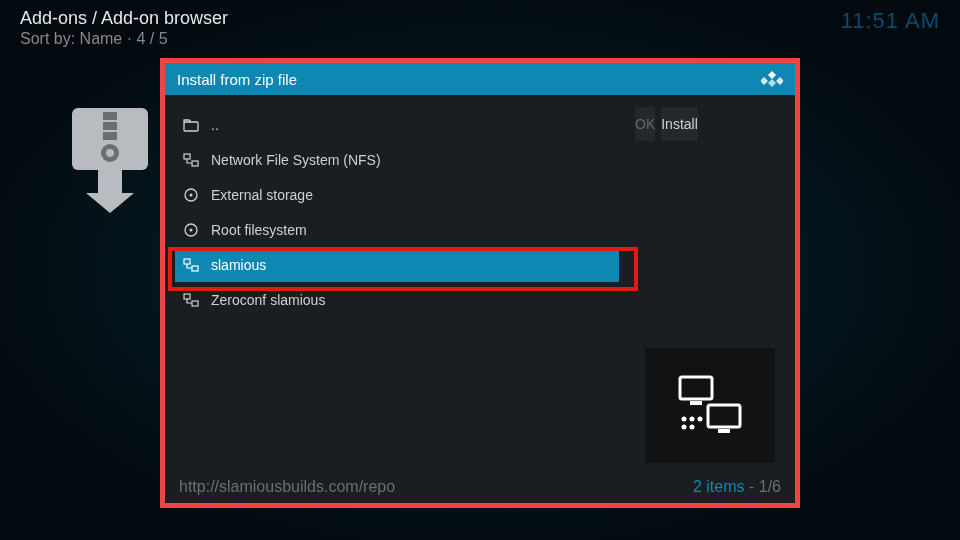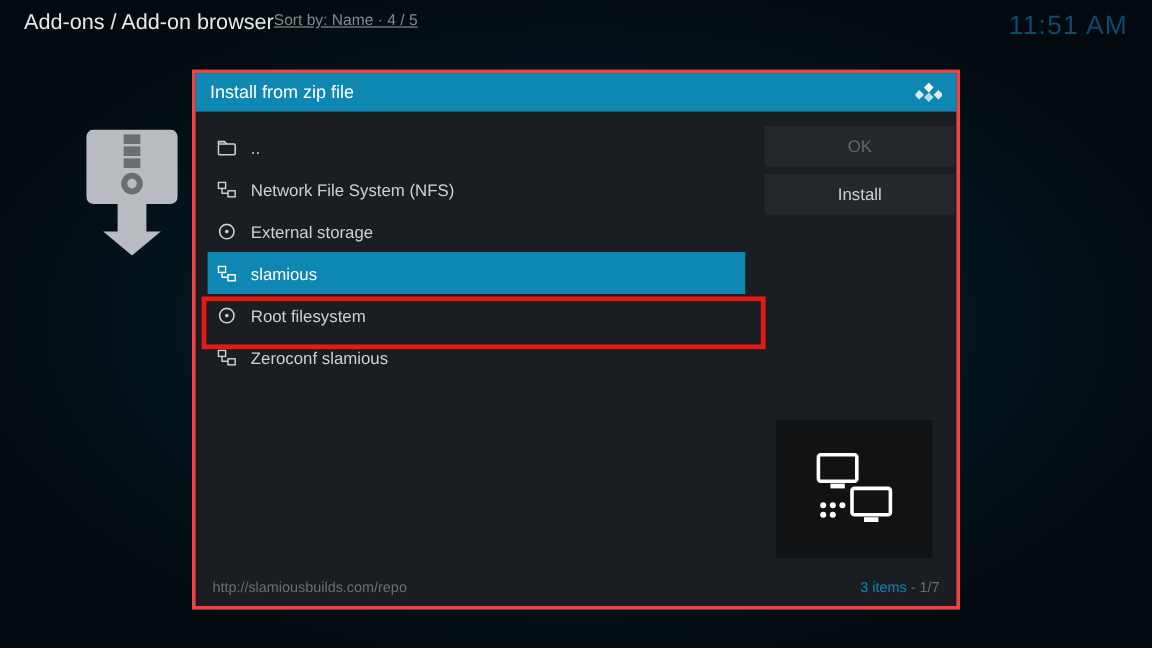--- a/index.html
+++ b/index.html
@@ -21,32 +21,31 @@
       top: 0;
       left: 0;
       right: 0;
       padding: 8px 20px 6px 20px;
       display: flex;
       justify-content: space-between;
       align-items: flex-start;
     }
     .top-left {
       display: flex;
-      flex-direction: row;
+      flex-direction: column;
     }
     .breadcrumb {
       font-size: 18px;
       color: #e8e8e8;
       font-weight: 300;
     }
     .sort-info {
-      font-size: 13px;
+      font-size: 16px;
       color: #888;
       margin-top: 1px;
-      text-decoration: underline;
     }
     .clock {
       font-size: 22px;
       color: #0c4a6e;
       font-weight: 300;
       letter-spacing: 1px;
     }
     .bg-icon {
       position: absolute;
       left: 68px;
@@ -54,21 +53,21 @@
       width: 84px;
       height: 105px;
     }
     .dialog {
       position: absolute;
       left: 160px;
       top: 58px;
       width: 640px;
       height: 450px;
       background: #1a1e22;
-      border: 3px solid #ef4444;
+      border: 5px solid #ef4444;
     }
     .dialog-header {
       background: #0e87b3;
       height: 32px;
       display: flex;
       align-items: center;
       justify-content: space-between;
       padding: 0 12px;
     }
     .dialog-title {
@@ -121,21 +120,20 @@
       height: 14px;
       flex-shrink: 0;
       display: flex;
       align-items: center;
       justify-content: center;
     }
     .right-panel {
       width: 160px;
       padding: 0 1px 0 0;
       display: flex;
-      flex-direction: column;
       gap: 6px;
     }
     .btn {
       background: #24282c;
       color: #d0d0d0;
       border: none;
       height: 34px;
       font-size: 14px;
       cursor: pointer;
       text-align: center;
@@ -153,21 +151,21 @@
       display: flex;
       align-items: center;
       justify-content: center;
     }
     .dialog-footer {
       height: 26px;
       display: flex;
       justify-content: space-between;
       align-items: center;
       padding: 0 14px 6px 14px;
-      font-size: 12px;
+      font-size: 16px;
       color: #6a6f72;
     }
     .footer-right {
       color: #0e87b3;
     }
     .footer-right .dim {
       color: #6a6f72;
     }
   </style>
 </head>
@@ -233,39 +231,39 @@
       <div class="file-item">
         <span class="file-icon">
           <svg viewBox="0 0 16 14" width="16" height="14">
               <circle cx="8" cy="7" r="6" fill="none" stroke="#d0d0d0" stroke-width="1.3"></circle>
               <circle cx="8" cy="7" r="1.5" fill="#d0d0d0"></circle>
             </svg>
         </span>
         <span>External storage</span>
       </div>
 
+      <div class="file-item">
+        <span class="file-icon">
+          <svg viewBox="0 0 16 14" width="16" height="14">
+              <circle cx="8" cy="7" r="6" fill="none" stroke="#d0d0d0" stroke-width="1.3"></circle>
+              <circle cx="8" cy="7" r="1.5" fill="#d0d0d0"></circle>
+            </svg>
+        </span>
+        <span>Root filesystem</span>
+      </div>
+
       <div class="file-item selected">
         <span class="file-icon">
           <svg viewBox="0 0 16 14" width="16" height="14">
               <rect x="1" y="1" width="6" height="5" fill="none" stroke="#ffffff" stroke-width="1.2"></rect>
               <rect x="9" y="8" width="6" height="5" fill="none" stroke="#ffffff" stroke-width="1.2"></rect>
               <path d="M4 6 L4 10 L9 10" fill="none" stroke="#ffffff" stroke-width="1.2"></path>
             </svg>
         </span>
         <span>slamious</span>
-      </div>
-
-      <div class="file-item">
-        <span class="file-icon">
-          <svg viewBox="0 0 16 14" width="16" height="14">
-              <circle cx="8" cy="7" r="6" fill="none" stroke="#d0d0d0" stroke-width="1.3"></circle>
-              <circle cx="8" cy="7" r="1.5" fill="#d0d0d0"></circle>
-            </svg>
-        </span>
-        <span>Root filesystem</span>
       </div>
 
 
       <div class="file-item">
         <span class="file-icon">
           <svg viewBox="0 0 16 14" width="16" height="14">
               <rect x="1" y="1" width="6" height="5" fill="none" stroke="#d0d0d0" stroke-width="1.2"></rect>
               <rect x="9" y="8" width="6" height="5" fill="none" stroke="#d0d0d0" stroke-width="1.2"></rect>
               <path d="M4 6 L4 10 L9 10" fill="none" stroke="#d0d0d0" stroke-width="1.2"></path>
             </svg>
@@ -291,18 +289,18 @@
         <circle cx="30" cy="48" r="2.5" fill="#ffffff"></circle>
         <circle cx="14" cy="56" r="2.5" fill="#ffffff"></circle>
         <circle cx="22" cy="56" r="2.5" fill="#ffffff"></circle>
       </svg>
     </div>
   </div>
 
   <div class="dialog-footer">
     <span>http://slamiousbuilds.com/repo</span>
     <span class="footer-right">
-      <span>3 items</span><span class="dim"> - </span><span class="dim">1/7</span>
+      <span>2 items</span><span class="dim"> - </span><span class="dim">1/6</span>
     </span>
   </div>
 </div>
 
 <div class="highlight-box"></div>
 
 </body></html>

